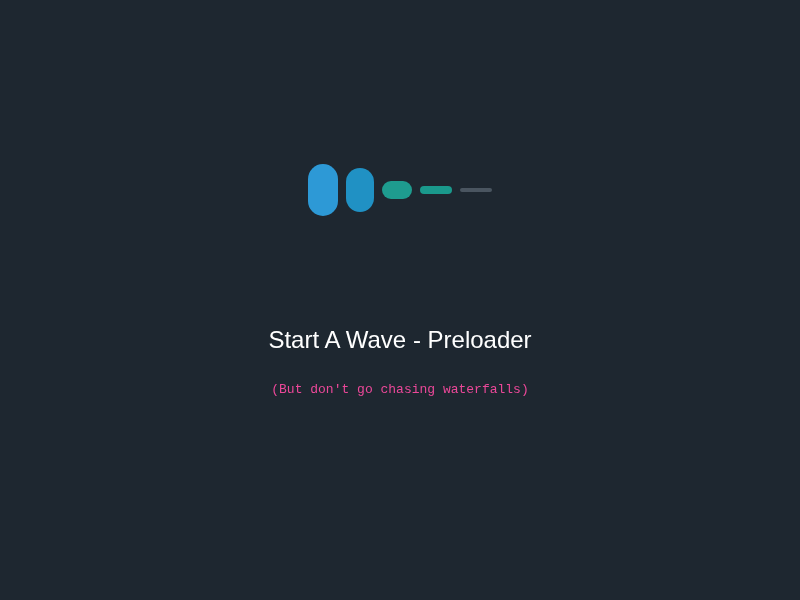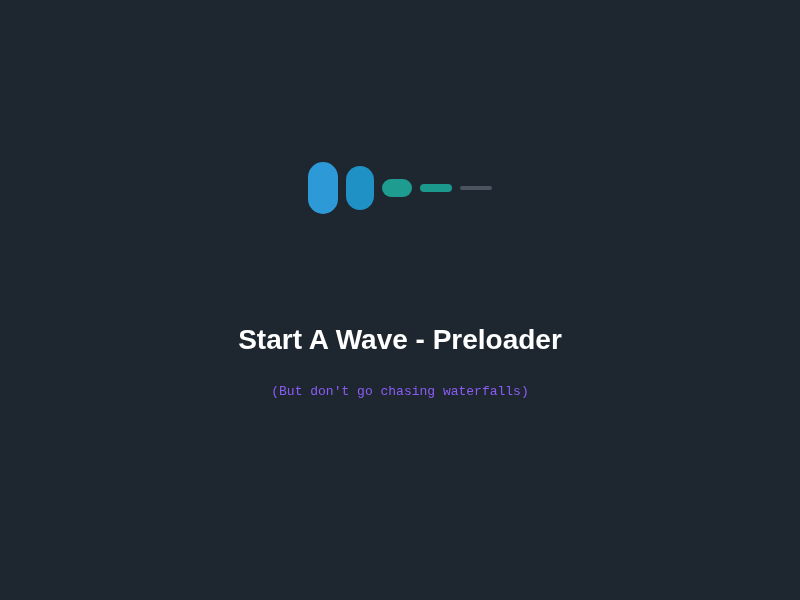--- a/index.html
+++ b/index.html
@@ -48,27 +48,27 @@
     height: 8px;
     background-color: #1a998c;
   }
   .dot5 {
     width: 32px;
     height: 4px;
     background-color: #4a5560;
   }
   .title {
     color: #ffffff;
-    font-size: 28px;
-    font-weight: 700;
+    font-size: 24px;
+    font-weight: 400;
     text-align: center;
     margin-bottom: 28px;
   }
   .subtitle {
-    color: #8b5cf6;
+    color: #ec4899;
     font-family: "Courier New", Courier, monospace;
     font-size: 13px;
     text-align: center;
   }
 </style>
 </head>
 <body>
 
 <div class="preloader">
   <div class="dot dot1"></div>

